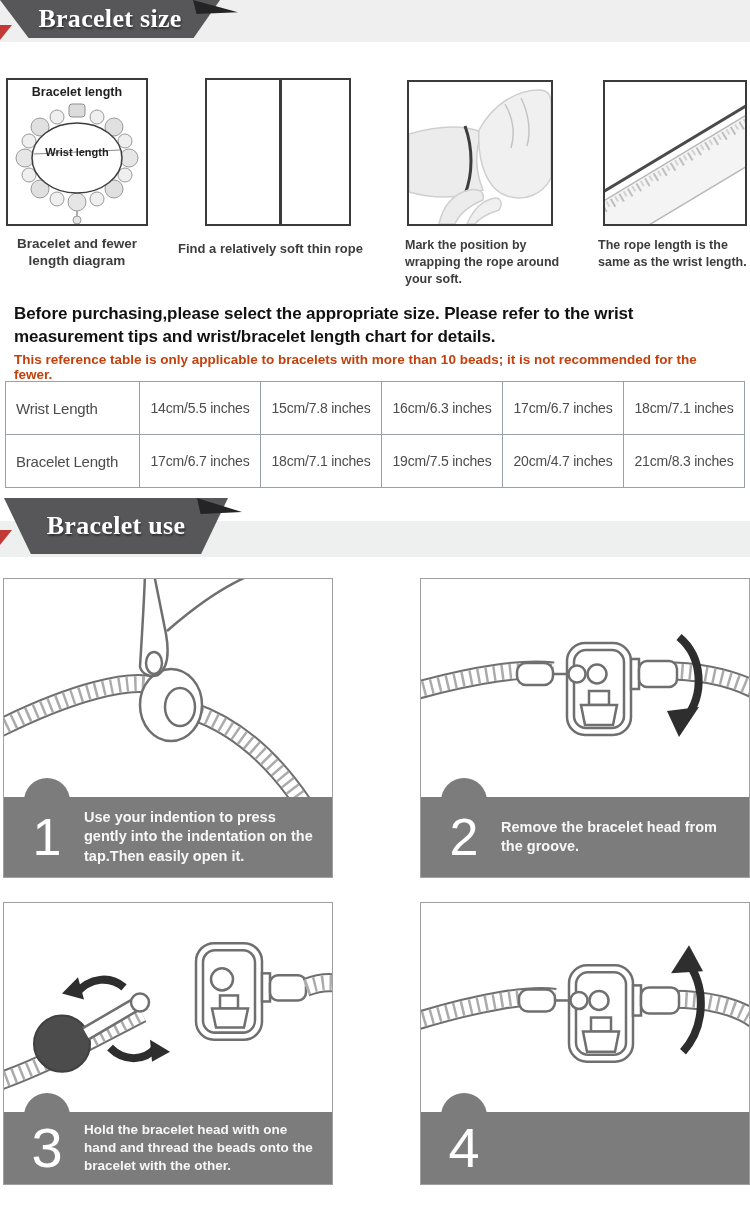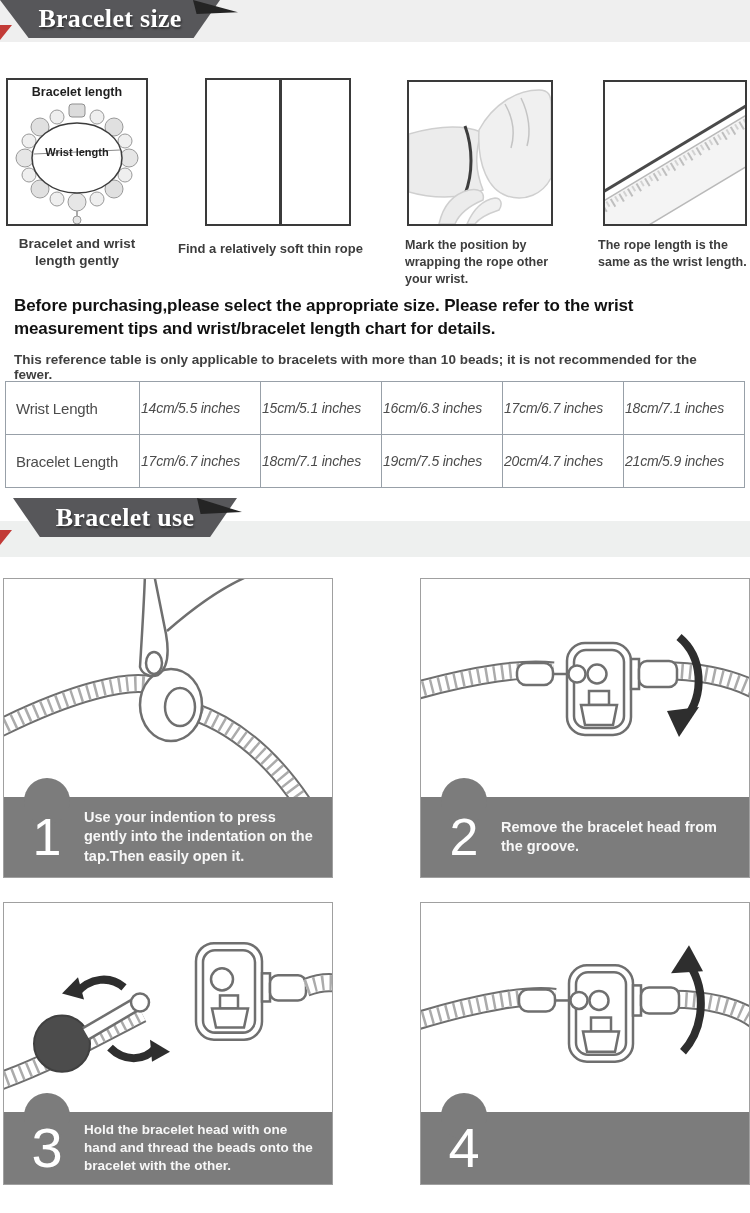--- a/index.html
+++ b/index.html
@@ -8,21 +8,21 @@
 
   
   .strip{position:absolute;left:0;width:750px;background:#efefef;}
   #strip1{top:0;height:42px;}
   #strip2{top:521px;height:36px;background:#eef0ef;}
   .red-wedge{position:absolute;background:#c23a36;}
   #wedge1{left:0;top:25px;width:12px;height:15px;clip-path:polygon(0 0,100% 0,0 100%);}
   #wedge2{left:0;top:530px;width:12px;height:15px;clip-path:polygon(0 0,100% 0,0 100%);}
   .ribbon{position:absolute;background:#57575a;display:flex;align-items:center;justify-content:center;font-family:Liberation Serif, serif;}
   #ribbon1{left:0;top:0;width:220px;height:38px;clip-path:polygon(0 0,100% 0,88% 100%,13% 100%);}
-  #ribbon2{left:13px;top:498px;width:224px;height:39px;clip-path:polygon(0 0,100% 0,88% 100%,12% 100%);}
+  #ribbon2{left:4px;top:498px;width:224px;height:56px;clip-path:polygon(0 0,100% 0,88% 100%,12% 100%);}
   .fold{position:absolute;background:#242424;}
   #fold1{left:193px;top:0;width:45px;height:14px;clip-path:polygon(0 0,100% 88%,8% 100%);}
   #fold2{left:197px;top:498px;width:45px;height:16px;clip-path:polygon(0 0,100% 88%,8% 100%);}
   .ribbon-text{color:#fff;font-weight:bold;font-size:26px;letter-spacing:.3px;
     text-shadow:1px 2px 2px rgba(0,0,0,.45);}
 
   
   .mbox{position:absolute;background:#fff;border:2px solid #3a3a3a;box-sizing:border-box;overflow:hidden;}
   #boxA{left:6px;top:78px;width:142px;height:148px;}
   #boxB{left:205px;top:78px;width:146px;height:148px;}
@@ -34,31 +34,31 @@
   #label-wrist-length{position:absolute;top:66px;left:0;width:100%;text-align:center;
     font-size:11px;font-weight:bold;color:#1f1f1f;}
   #rope-line{position:absolute;top:0;bottom:0;left:72px;width:3px;background:#3b3b3b;}
   .mcap{position:absolute;font-weight:bold;color:#3d3d3d;}
   #capA{left:6px;top:236px;width:142px;text-align:center;font-size:13.5px;line-height:1.25;}
   #capB{left:178px;top:241px;width:200px;text-align:left;font-size:13px;}
   #capC{left:405px;top:237px;width:160px;font-size:12.5px;line-height:1.35;}
   #capD{left:598px;top:237px;width:154px;font-size:12.5px;line-height:1.35;}
 
   
-  #intro{position:absolute;left:14px;top:294px;width:724px;font-size:17px;font-weight:bold;
+  #intro{position:absolute;left:14px;top:302px;width:724px;font-size:17px;font-weight:bold;
     color:#111;line-height:1.38;letter-spacing:-.1px;}
   #rednote{position:absolute;left:14px;top:352px;width:724px;font-size:13.5px;font-weight:bold;}
 
   
   #sizetable{position:absolute;left:5px;top:381px;width:740px;border-collapse:collapse;
     table-layout:fixed;}
   #sizetable td{border:1px solid #98a0a8;height:50px;font-size:14px;color:#4c4c4c;
     letter-spacing:-.2px;}
   #sizetable td.rowlabel{width:122px;padding-left:10px;font-size:15px;text-align:left;}
-  #sizetable td.val{font-style:italic;}
+  #sizetable td.val{text-align:center;}
 
   
   .panel{position:absolute;background:#fff;border:1px solid #a0a0a0;box-sizing:border-box;
     display:flex;flex-direction:column;}
   #panel1{left:3px;top:578px;width:330px;height:300px;}
   #panel2{left:420px;top:578px;width:330px;height:300px;}
   #panel3{left:3px;top:902px;width:330px;height:283px;}
   #panel4{left:420px;top:902px;width:330px;height:283px;}
   .art{flex:1;position:relative;overflow:hidden;}
   .art svg{display:block;width:100%;height:100%;}
@@ -148,45 +148,45 @@
         </pattern>
       </defs>
       <g transform="rotate(-31 70 90)">
         <line x1="-40" y1="70" x2="200" y2="70" stroke="#4a4a4a" stroke-width="3"></line>
         <rect x="-40" y="78" width="240" height="44" fill="#f4f4f4" stroke="#b9b9b9" stroke-width="1.5"></rect>
         <rect x="-40" y="78" width="240" height="40" fill="url(#ticks)"></rect>
       </g>
     </svg>
   </div>
 
-  <div class="mcap" id="capA">Bracelet and wrist length gently</div>
+  <div class="mcap" id="capA">Bracelet and fewer length diagram</div>
   <div class="mcap" id="capB">Find a relatively soft thin rope</div>
-  <div class="mcap" id="capC">Mark the position by wrapping the rope other your wrist.</div>
+  <div class="mcap" id="capC">Mark the position by wrapping the rope around your soft.</div>
   <div class="mcap" id="capD">The rope length is the same as the wrist length.</div>
 
   <div id="intro">Before purchasing,please select the appropriate size. Please refer to the wrist measurement tips and wrist/bracelet length chart for details.</div>
-  <div id="rednote" style="color: #404040;">This reference table is only applicable to bracelets with more than 10 beads; it is not recommended for the fewer.</div>
+  <div id="rednote" style="color: #c2410c;">This reference table is only applicable to bracelets with more than 10 beads; it is not recommended for the fewer.</div>
 
   <table id="sizetable">
     <tbody>
         <tr>
       <td class="rowlabel">Wrist Length</td>
       <td class="val">14cm/5.5 inches</td>
-      <td class="val">15cm/5.1 inches</td>
+      <td class="val">15cm/7.8 inches</td>
       <td class="val">16cm/6.3 inches</td>
       <td class="val">17cm/6.7 inches</td>
       <td class="val">18cm/7.1 inches</td>
     </tr>
     <tr>
       <td class="rowlabel">Bracelet Length</td>
       <td class="val">17cm/6.7 inches</td>
       <td class="val">18cm/7.1 inches</td>
       <td class="val">19cm/7.5 inches</td>
       <td class="val">20cm/4.7 inches</td>
-      <td class="val">21cm/5.9 inches</td>
+      <td class="val">21cm/8.3 inches</td>
     </tr>
   </tbody>
     </table>
 
   <div class="strip" id="strip2"></div>
   <div class="red-wedge" id="wedge2"></div>
   <div class="ribbon" id="ribbon2">
     <span class="ribbon-text">Bracelet use</span>
   </div>
   <div class="fold" id="fold2"></div>

